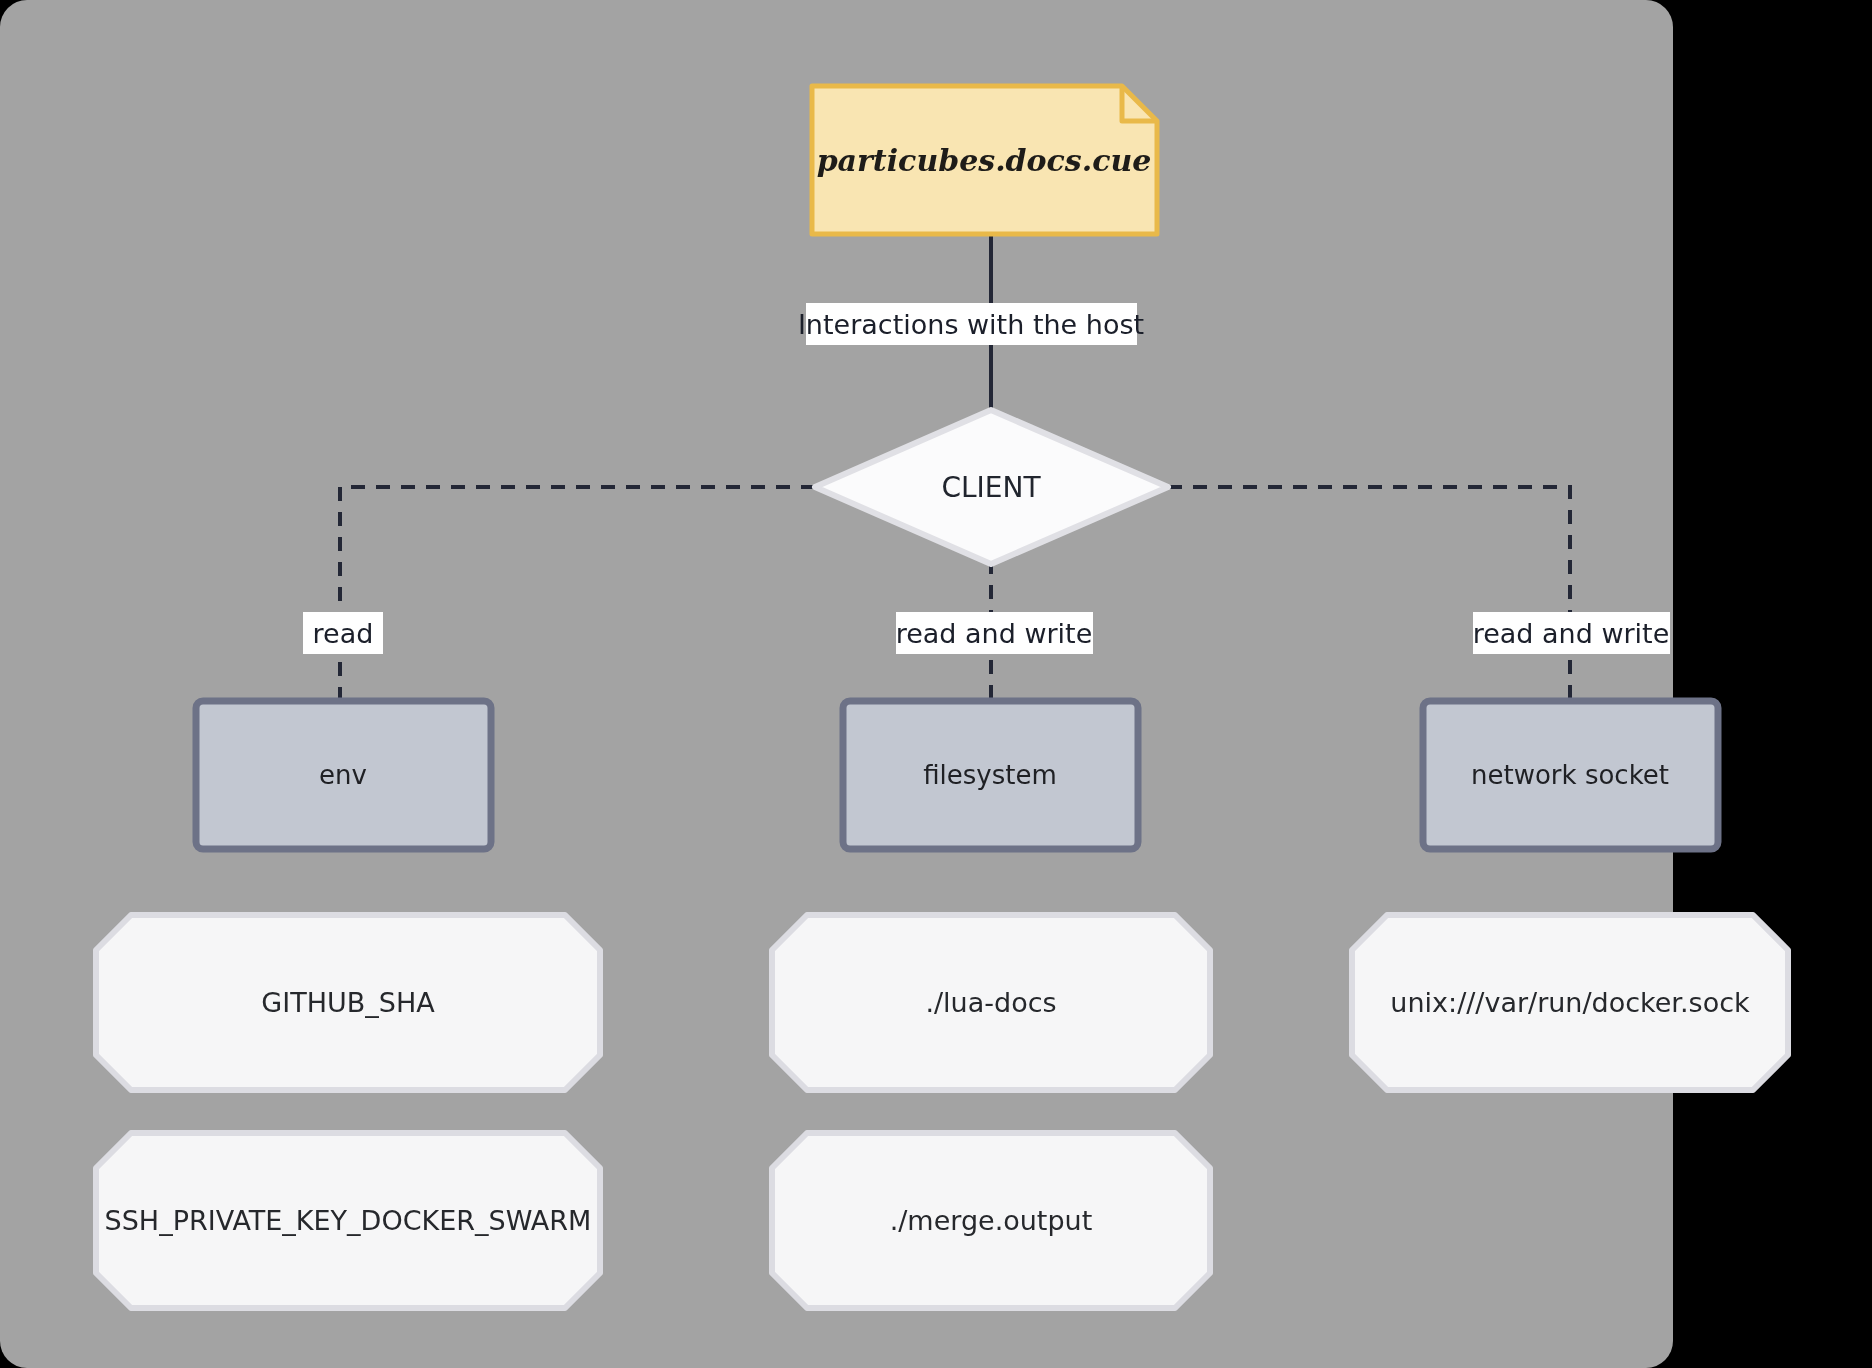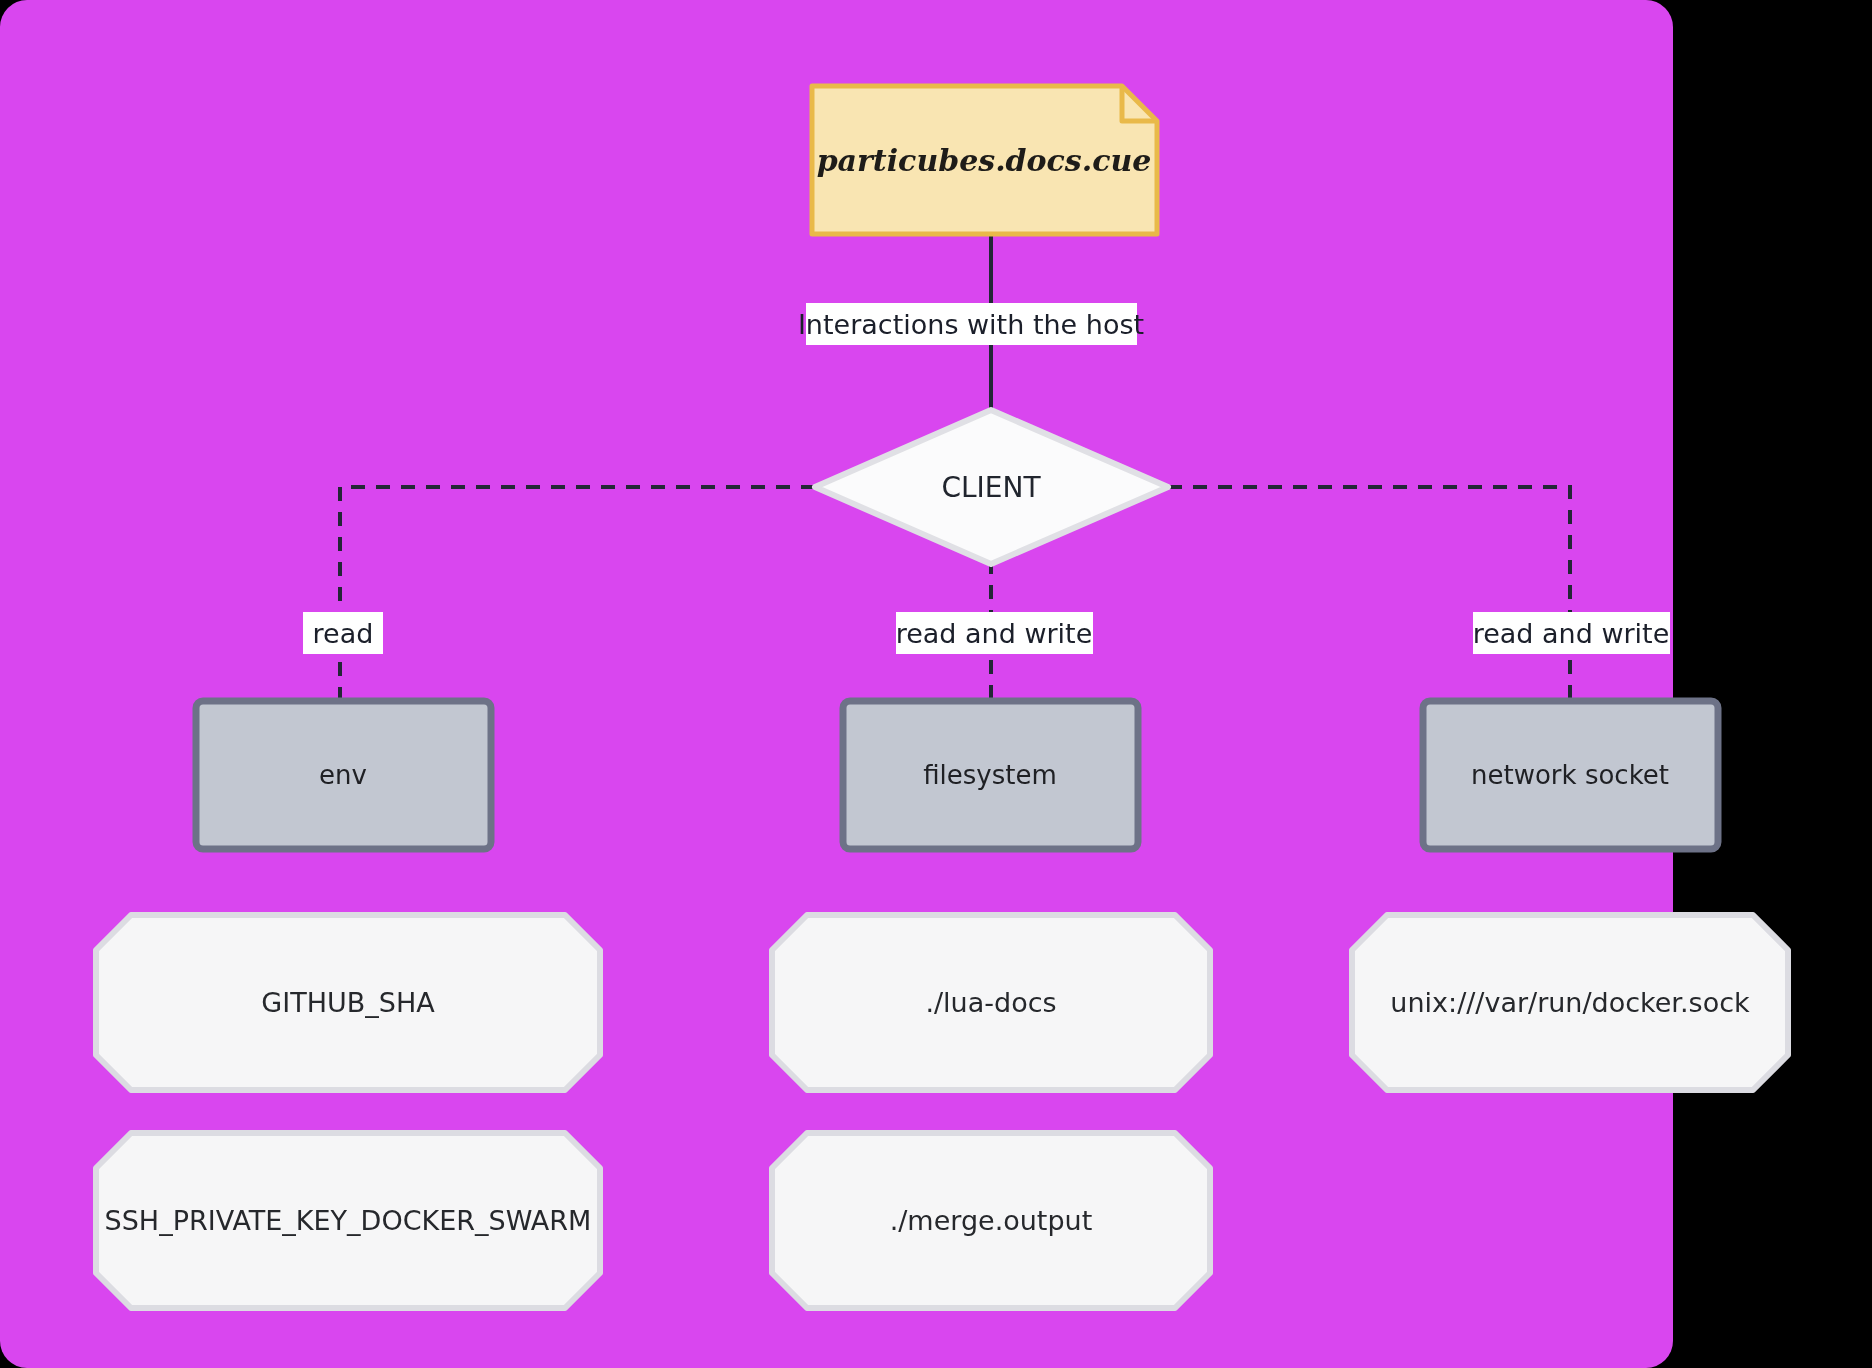--- a/index.html
+++ b/index.html
@@ -1,18 +1,18 @@
 <!DOCTYPE html>
 <html><head>
 <meta charset="utf-8">
 <style>
   html,body{margin:0;padding:0;background:#000;}
   body{width:1872px;height:1368px;overflow:hidden;
        font-family:"DejaVu Sans","Liberation Sans",sans-serif;}
-  #stage{position:relative;width:1673px;height:1368px;background:#d946ef;border-radius:27px;}
+  #stage{position:relative;width:1673px;height:1368px;background:#a3a3a3;border-radius:27px;}
   svg.layer{position:absolute;top:0;left:0;width:1872px;height:1368px;}
 
   .note-text{font-family:"DejaVu Serif","Liberation Serif",serif;
              font-weight:700;font-style:italic;font-size:30px;fill:#1e1c19;}
   .diamond-text{font-size:28px;fill:#21252e;}
   .box-text{font-size:26px;fill:#1f2024;}
   .oct-text{font-size:27px;fill:#26282c;}
   .edge-label-text{font-size:27px;fill:#1b1f2a;}
   .edge-label-bg{fill:#ffffff;}
 </style>

